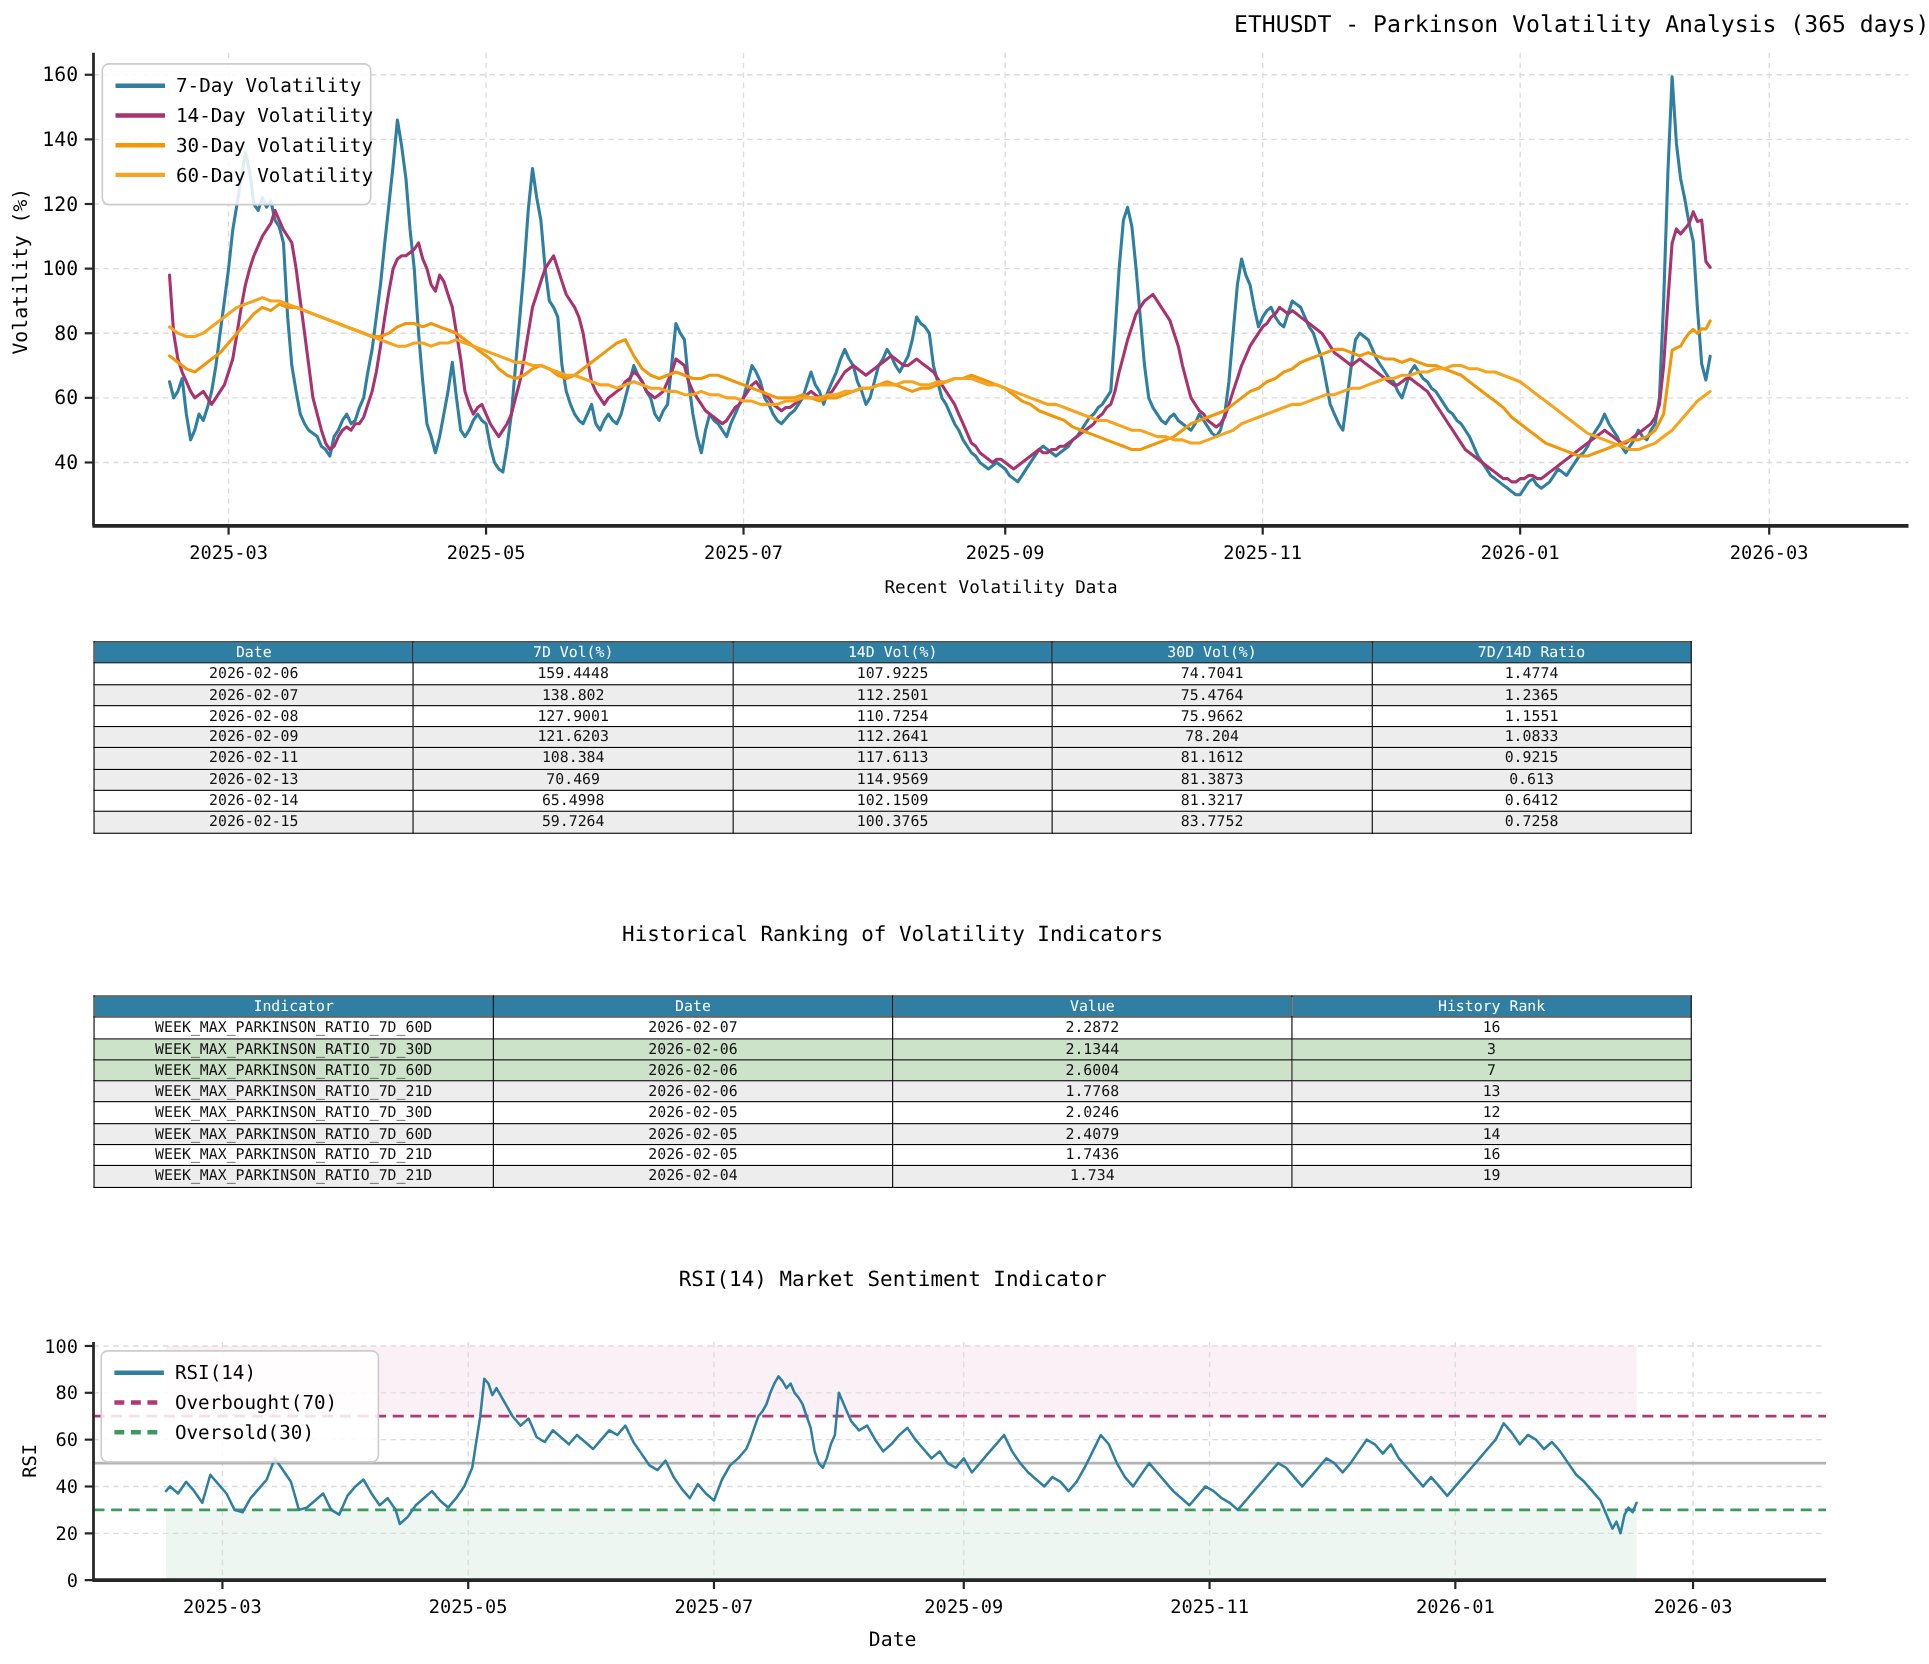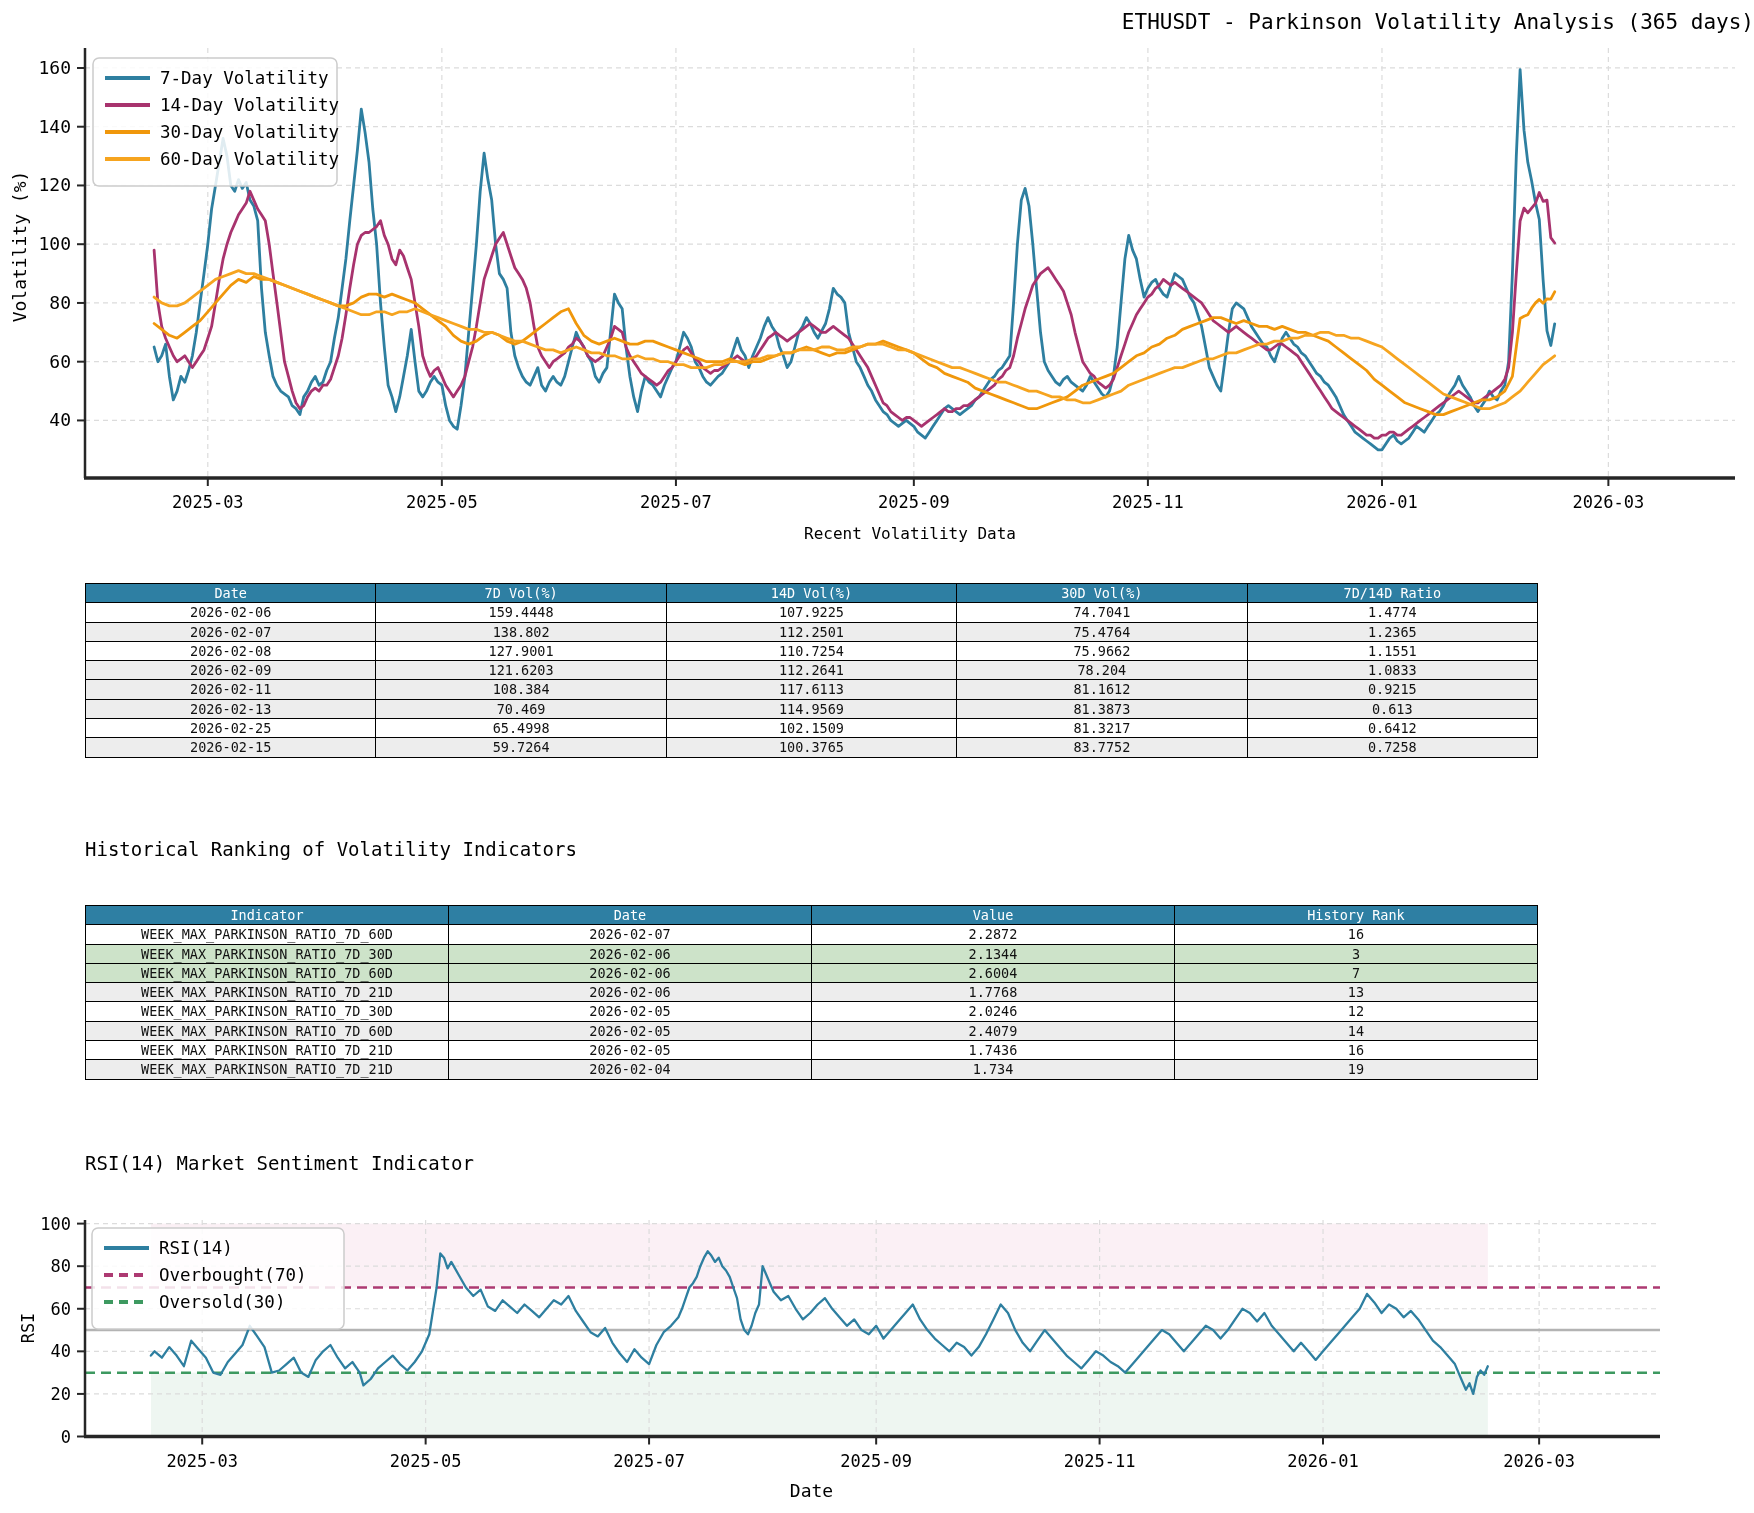--- a/index.html
+++ b/index.html
@@ -1,21 +1,21 @@
 <!DOCTYPE html>
 <html><head>
 <meta charset="utf-8">
 <style>
   html,body{margin:0;padding:0;background:#fff;}
   .canvas{position:relative;width:1754px;height:1513px;background:#ffffff;
           font-family:"DejaVu Sans Mono","Liberation Mono",monospace;color:#111;overflow:hidden;}
   #charts-layer{position:absolute;left:0;top:0;}
   .title-main{position:absolute;left:0;top:10px;width:1754px;text-align:right;
               font-size:21px;color:#000;letter-spacing:0px;}
-  .heading{position:absolute;left:85px;width:1453px;text-align:left;font-size:19px;color:#000;}
+  .heading{position:absolute;left:85px;width:1453px;text-align:center;font-size:19px;color:#000;}
   #heading-ranking{top:838px;}
   #rsi-title{top:1152px;}
   .xlabel-main{position:absolute;left:85px;top:524px;width:1650px;text-align:center;font-size:16px;color:#000;}
   .xlabel-rsi{position:absolute;left:85px;top:1480px;width:1453px;text-align:center;font-size:18px;color:#000;}
   .ylabel-main{position:absolute;left:-76px;top:236px;width:190px;text-align:center;font-size:18px;
                transform:rotate(-90deg);color:#000;}
   .ylabel-rsi{position:absolute;left:-62px;top:1318px;width:180px;text-align:center;font-size:17px;
               transform:rotate(-90deg);color:#000;}
   .tbl{position:absolute;left:85px;width:1453px;}
   #tbl-recent{top:583px;}
@@ -197,21 +197,21 @@
             <td>0.9215</td>
           </tr>
           <tr class="stripe">
             <td>2026-02-13</td>
             <td>70.469</td>
             <td>114.9569</td>
             <td>81.3873</td>
             <td>0.613</td>
           </tr>
           <tr>
-            <td>2026-02-25</td>
+            <td>2026-02-14</td>
             <td>65.4998</td>
             <td>102.1509</td>
             <td>81.3217</td>
             <td>0.6412</td>
           </tr>
           <tr class="stripe">
             <td>2026-02-15</td>
             <td>59.7264</td>
             <td>100.3765</td>
             <td>83.7752</td>

